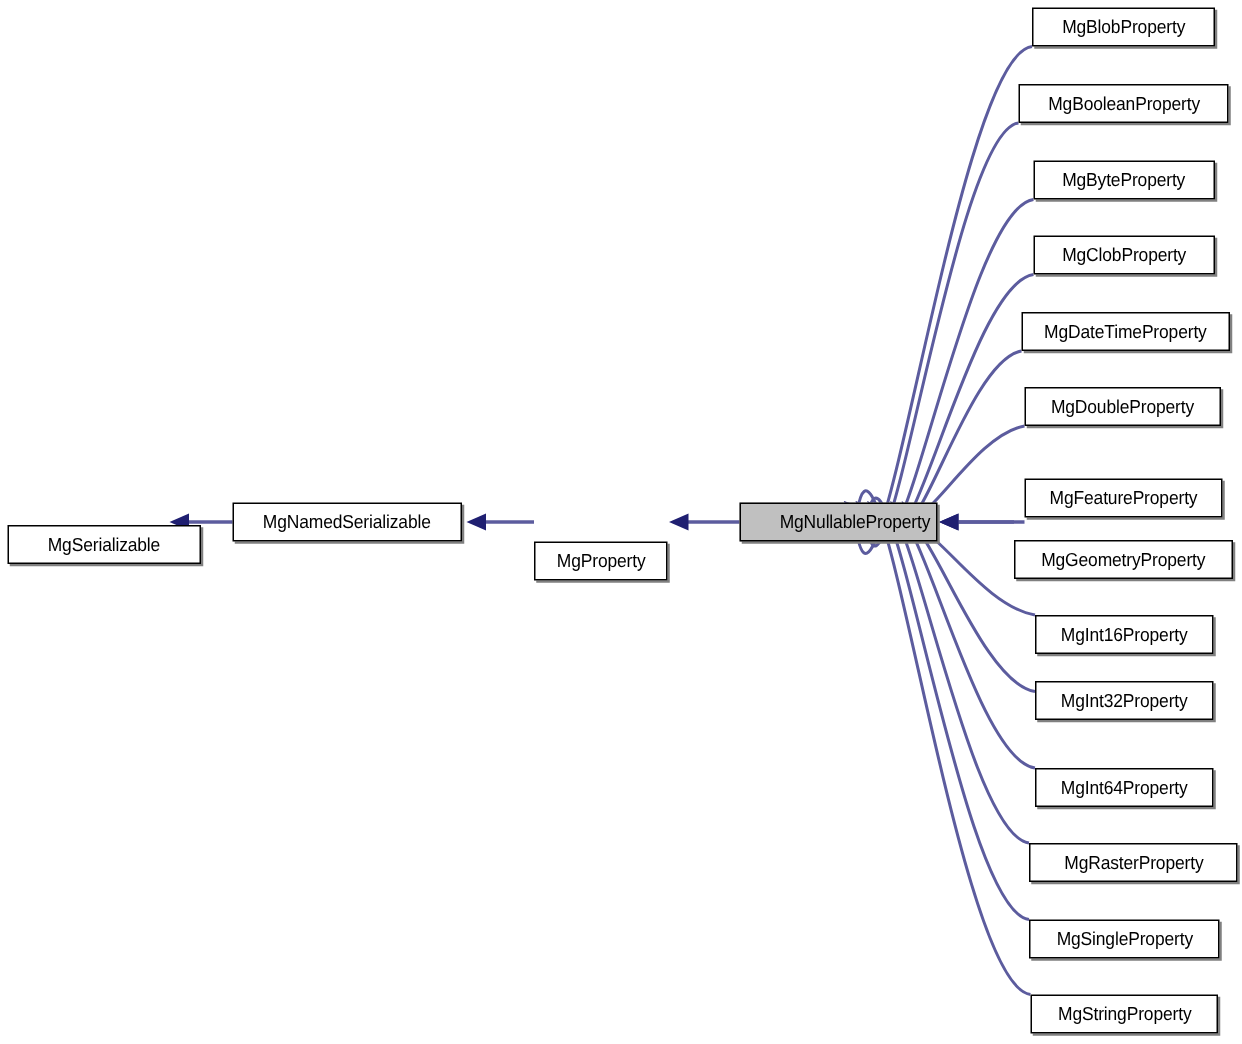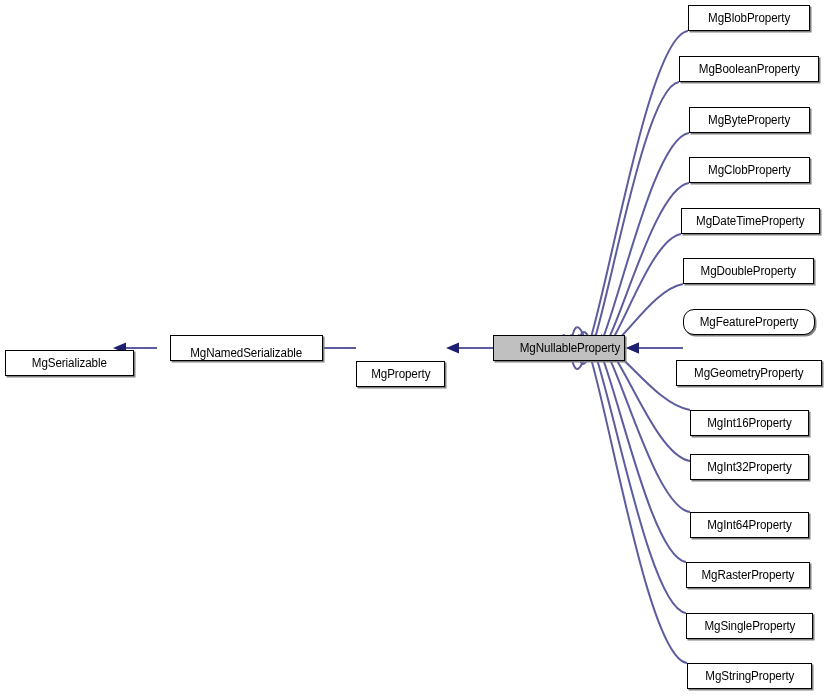--- a/index.html
+++ b/index.html
@@ -123,21 +123,21 @@
       <g>
         <path d="M 687 663 C 634.8508235294117 657, 582.7016470588236 211.5, 569.6222506698184 356.0892284125557" fill="none" stroke="#5c5c9e" stroke-width="2"></path>
         <polygon points="562.8352941176471,362 568.9608623719292,349.2392236301183 576.3164892363044,357.6852140061537" fill="#1f1f71"></polygon>
       </g>
     </svg>
 
   <div id="node-layer">
       <div class="class-node" style="left: 5px; top: 350px; width: 129px;">
         <span class="node-label">MgSerializable</span>
       </div>
-      <div class="class-node" style="left: 170px; top: 335px; width: 153px; align-items: flex-end;">
+      <div class="class-node" style="left: 155px; top: 335px; width: 153px;">
         <span class="node-label">MgNamedSerializable</span>
       </div>
       <div class="class-node" style="left: 356px; top: 335px; width: 89px; margin-top: 26px;">
         <span class="node-label">MgProperty</span>
       </div>
       <div class="class-node is-current" style="left: 493px; top: 335px; width: 132px;">
         <span class="node-label">MgNullableProperty</span>
       </div>
       <div class="class-node" style="left: 688px; top: 5px; width: 122px;">
         <span class="node-label">MgBlobProperty</span>
@@ -150,36 +150,36 @@
       </div>
       <div class="class-node" style="left: 689px; top: 157px; width: 121px;">
         <span class="node-label">MgClobProperty</span>
       </div>
       <div class="class-node" style="left: 681px; top: 208px; width: 139px;">
         <span class="node-label">MgDateTimeProperty</span>
       </div>
       <div class="class-node" style="left: 683px; top: 258px; width: 131px;">
         <span class="node-label">MgDoubleProperty</span>
       </div>
-      <div class="class-node" style="left: 683px; top: 309px; width: 132px; border-radius: 11px;">
+      <div class="class-node" style="left: 683px; top: 319px; width: 132px;">
         <span class="node-label">MgFeatureProperty</span>
       </div>
       <div class="class-node" style="left: 676px; top: 360px; width: 146px;">
         <span class="node-label">MgGeometryProperty</span>
       </div>
       <div class="class-node" style="left: 690px; top: 410px; width: 119px;">
         <span class="node-label">MgInt16Property</span>
       </div>
       <div class="class-node" style="left: 690px; top: 454px; width: 119px;">
         <span class="node-label">MgInt32Property</span>
       </div>
       <div class="class-node" style="left: 690px; top: 512px; width: 119px;">
         <span class="node-label">MgInt64Property</span>
       </div>
-      <div class="class-node" style="left: 686px; top: 562px; width: 124px;">
+      <div class="class-node" style="left: 686px; top: 562px; width: 139px;">
         <span class="node-label">MgRasterProperty</span>
       </div>
       <div class="class-node" style="left: 686px; top: 613px; width: 127px;">
         <span class="node-label">MgSingleProperty</span>
       </div>
       <div class="class-node" style="left: 687px; top: 663px; width: 125px;">
         <span class="node-label">MgStringProperty</span>
       </div>
     </div>
 

